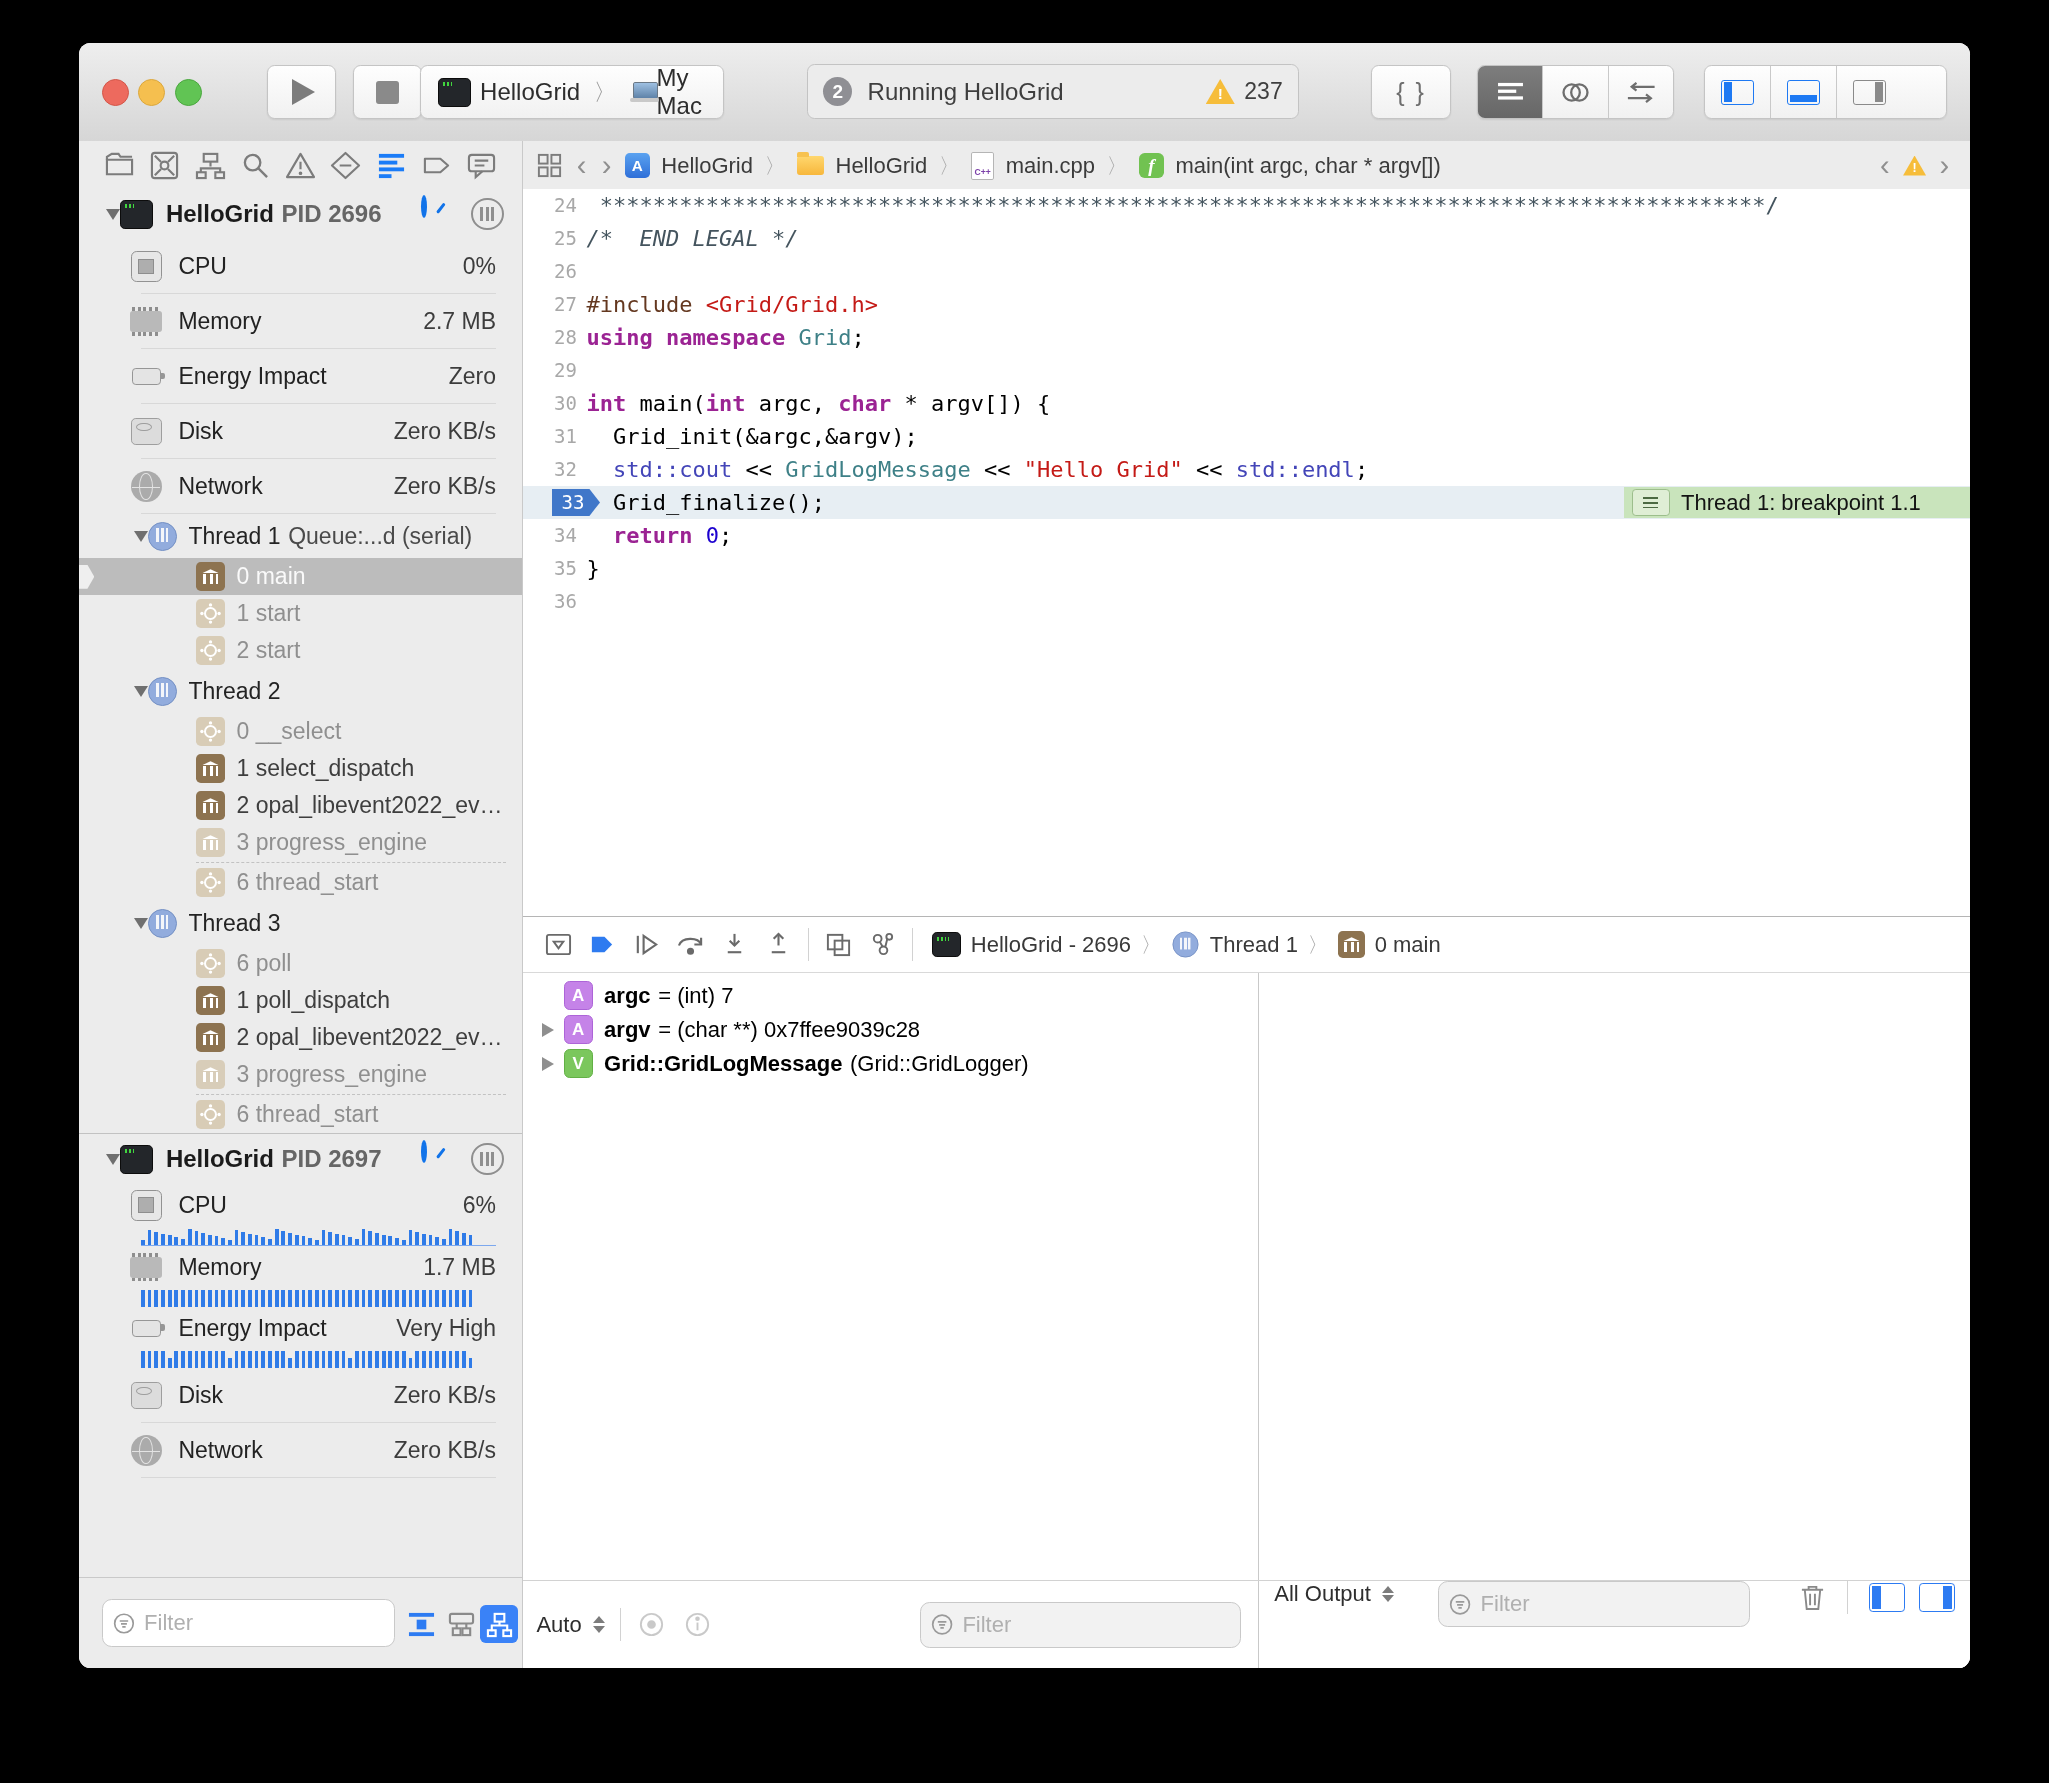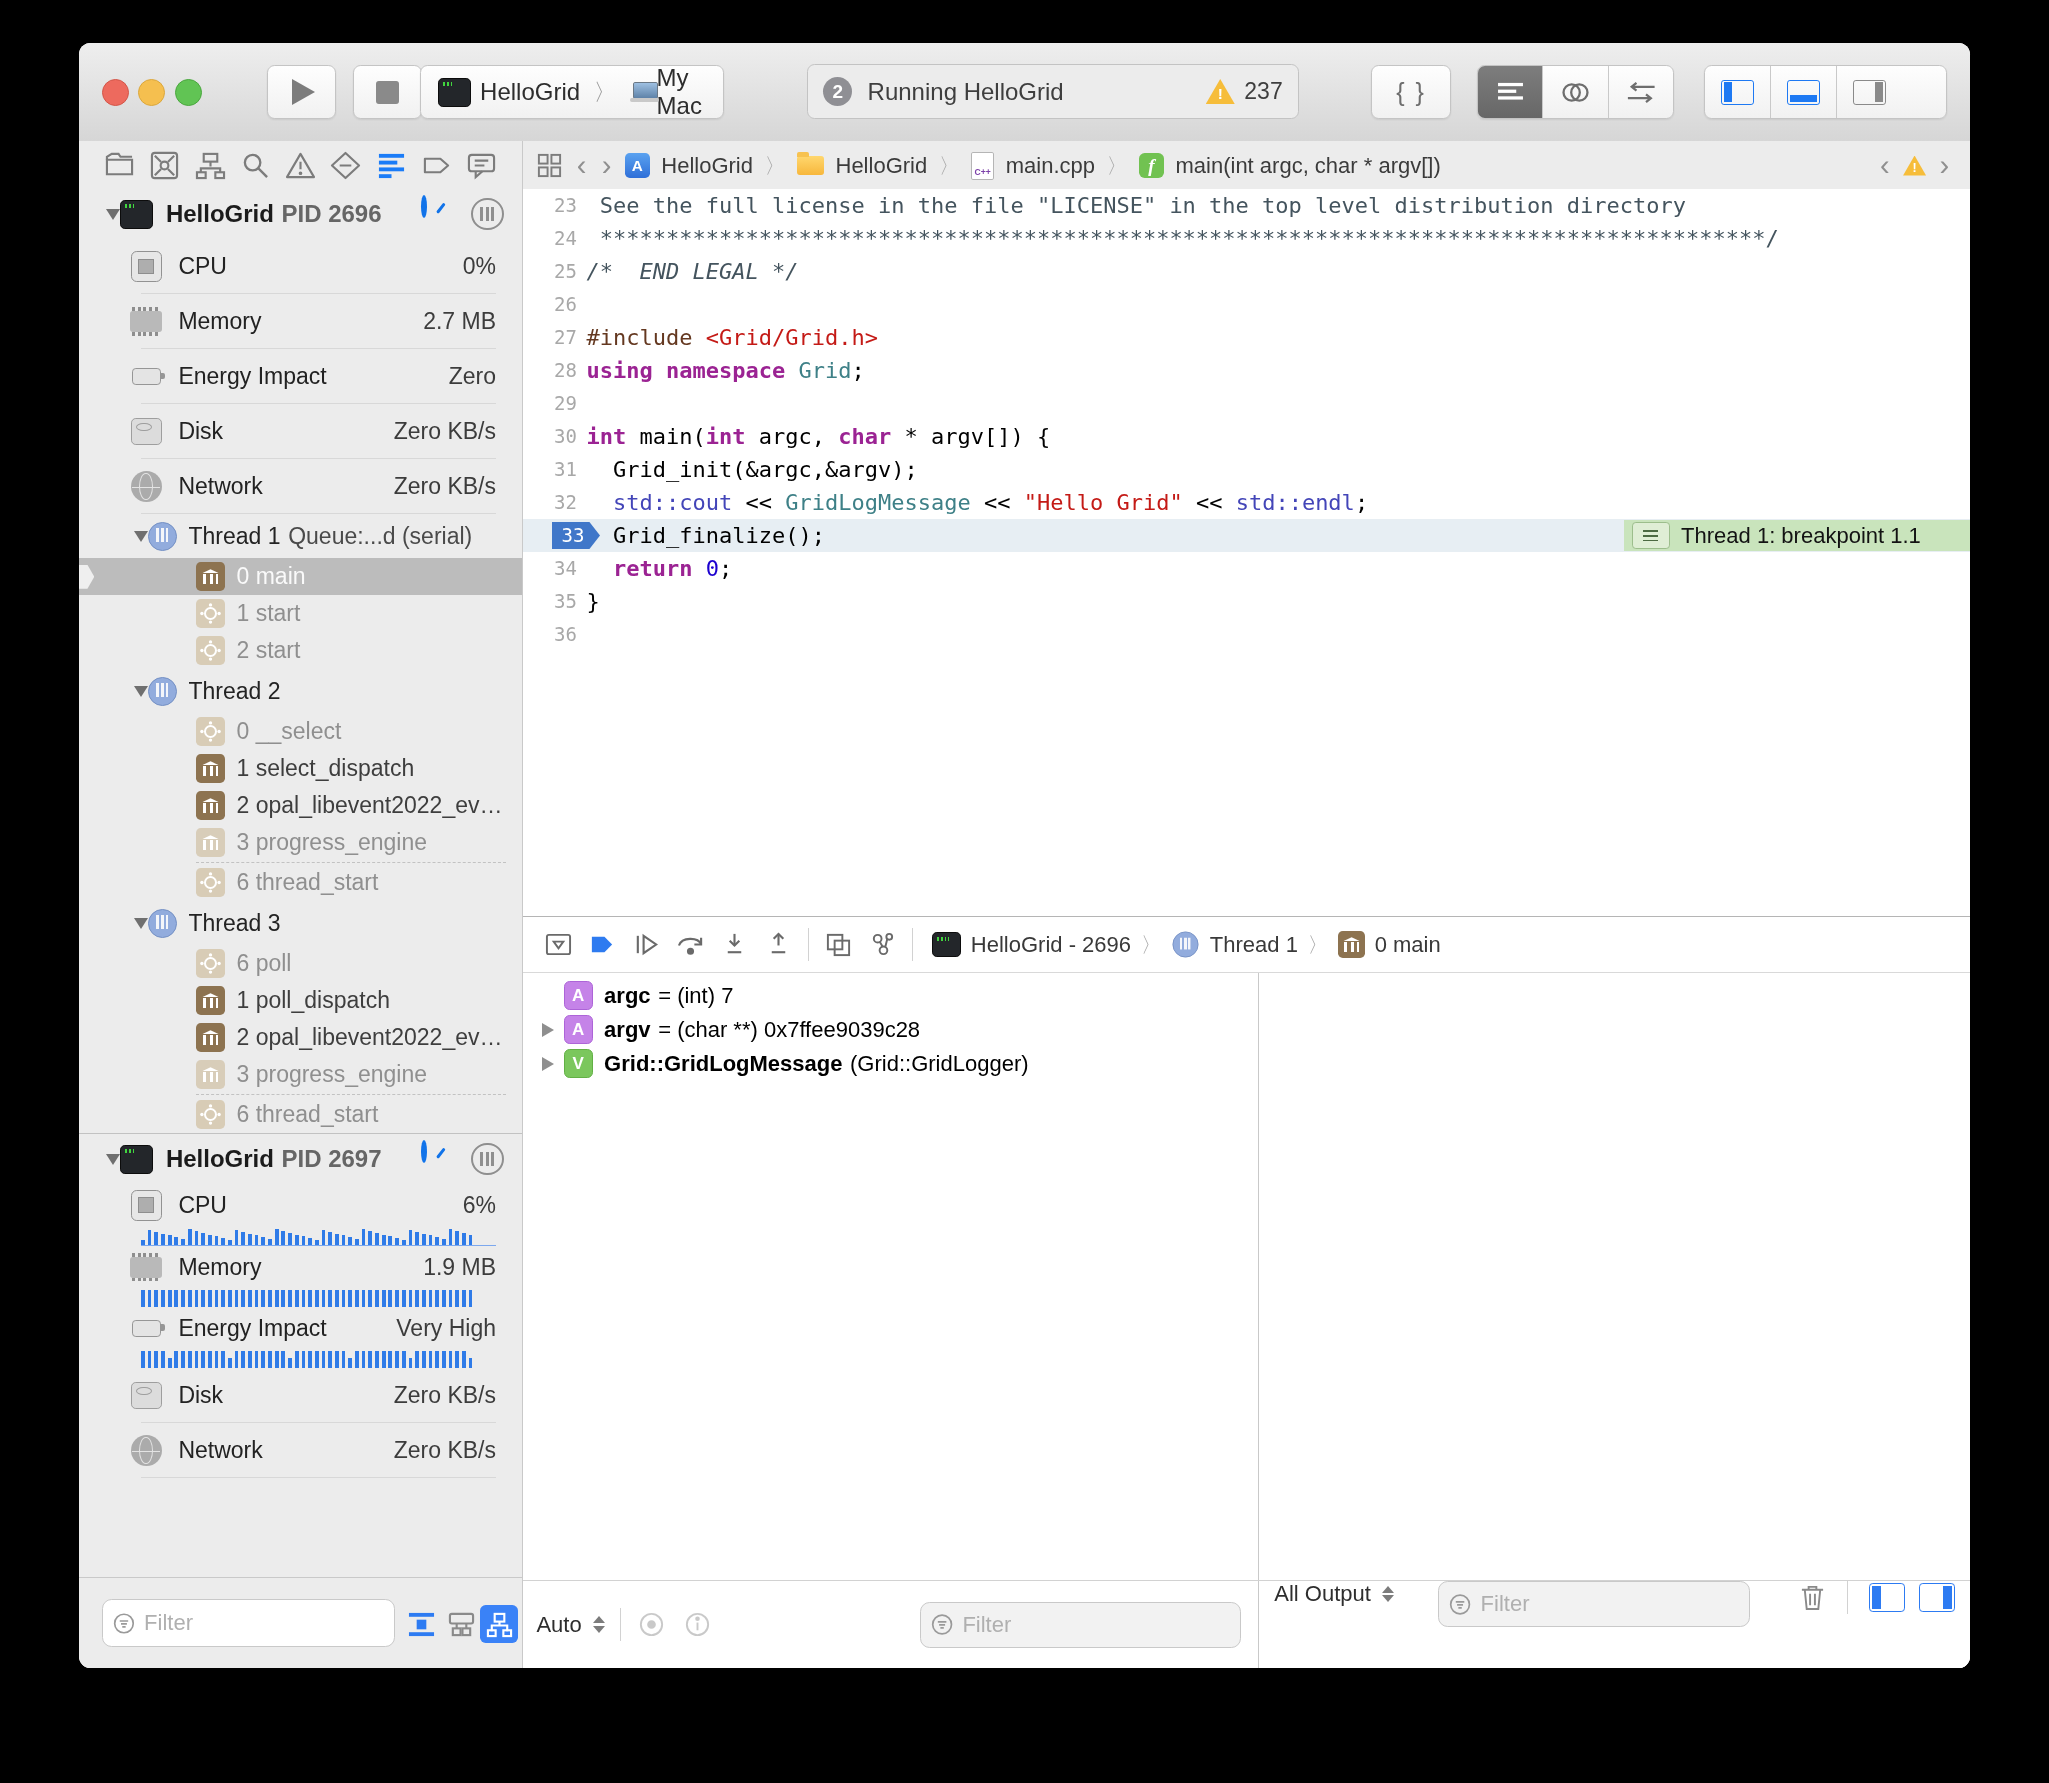--- a/index.html
+++ b/index.html
@@ -601,21 +601,21 @@
             <i style="height: 16.3px;"></i>
             <i style="height: 14.3px;"></i>
             <i style="height: 12.4px;"></i>
             <i style="height: 10.5px;"></i>
           </div>
           <div class="srow short">
             <span class="sicon">
               <span class="ic-mem"></span>
             </span>
             <span class="slabel">Memory</span>
-            <span class="svalue">1.9 MB</span>
+            <span class="svalue">1.7 MB</span>
           </div>
           <div class="bar">
             <i style="height: 17px;"></i>
             <i style="height: 17px;"></i>
             <i style="height: 17px;"></i>
             <i style="height: 17px;"></i>
             <i style="height: 17px;"></i>
             <i style="height: 17px;"></i>
             <i style="height: 17px;"></i>
             <i style="height: 17px;"></i>
@@ -775,21 +775,20 @@
               <path d="M15 11 v4 M7 21 v-6 h16 v6"></path>
               <rect x="3" y="20" width="8" height="6"></rect>
               <rect x="19" y="20" width="8" height="6"></rect>
             </g>
           </svg>
     </span>
   </div>
 
   <div class="editor">
     <div id="code">
-          <div class="cl"><span class="gut">23</span><span class="ct"><span class="tk-c"> See the full license in the file "LICENSE" in the top level distribution directory</span></span></div>
           <div class="cl"><span class="gut">24</span><span class="ct"><span class="tk-c"> ****************************************************************************************/</span></span></div>
           <div class="cl"><span class="gut">25</span><span class="ct"><span class="tk-ci">/*  END LEGAL */</span></span></div>
           <div class="cl"><span class="gut">26</span><span class="ct"></span></div>
           <div class="cl"><span class="gut">27</span><span class="ct"><span class="tk-p">#include </span><span class="tk-s">&lt;Grid/Grid.h&gt;</span></span></div>
           <div class="cl"><span class="gut">28</span><span class="ct"><span class="tk-k">using namespace</span><span class="tk-x"> </span><span class="tk-t">Grid</span><span class="tk-x">;</span></span></div>
           <div class="cl"><span class="gut">29</span><span class="ct"></span></div>
           <div class="cl"><span class="gut">30</span><span class="ct"><span class="tk-k">int</span><span class="tk-x"> main(</span><span class="tk-k">int</span><span class="tk-x"> argc, </span><span class="tk-k">char</span><span class="tk-x"> * argv[]) {</span></span></div>
           <div class="cl"><span class="gut">31</span><span class="ct"><span class="tk-x">  Grid_init(&amp;argc,&amp;argv);</span></span></div>
           <div class="cl"><span class="gut">32</span><span class="ct"><span class="tk-x">  </span><span class="tk-d">std::cout</span><span class="tk-x"> &lt;&lt; </span><span class="tk-t">GridLogMessage</span><span class="tk-x"> &lt;&lt; </span><span class="tk-s">"Hello Grid"</span><span class="tk-x"> &lt;&lt; </span><span class="tk-d">std::endl</span><span class="tk-x">;</span></span></div>
           <div class="cl cur"><span class="lnbadge">33</span><span class="gut"></span><span class="ct"><span class="tk-x">  Grid_finalize();</span></span><span class="anno"><span class="abtn"><i></i></span><span class="atext">Thread 1: breakpoint 1.1</span></span></div>

